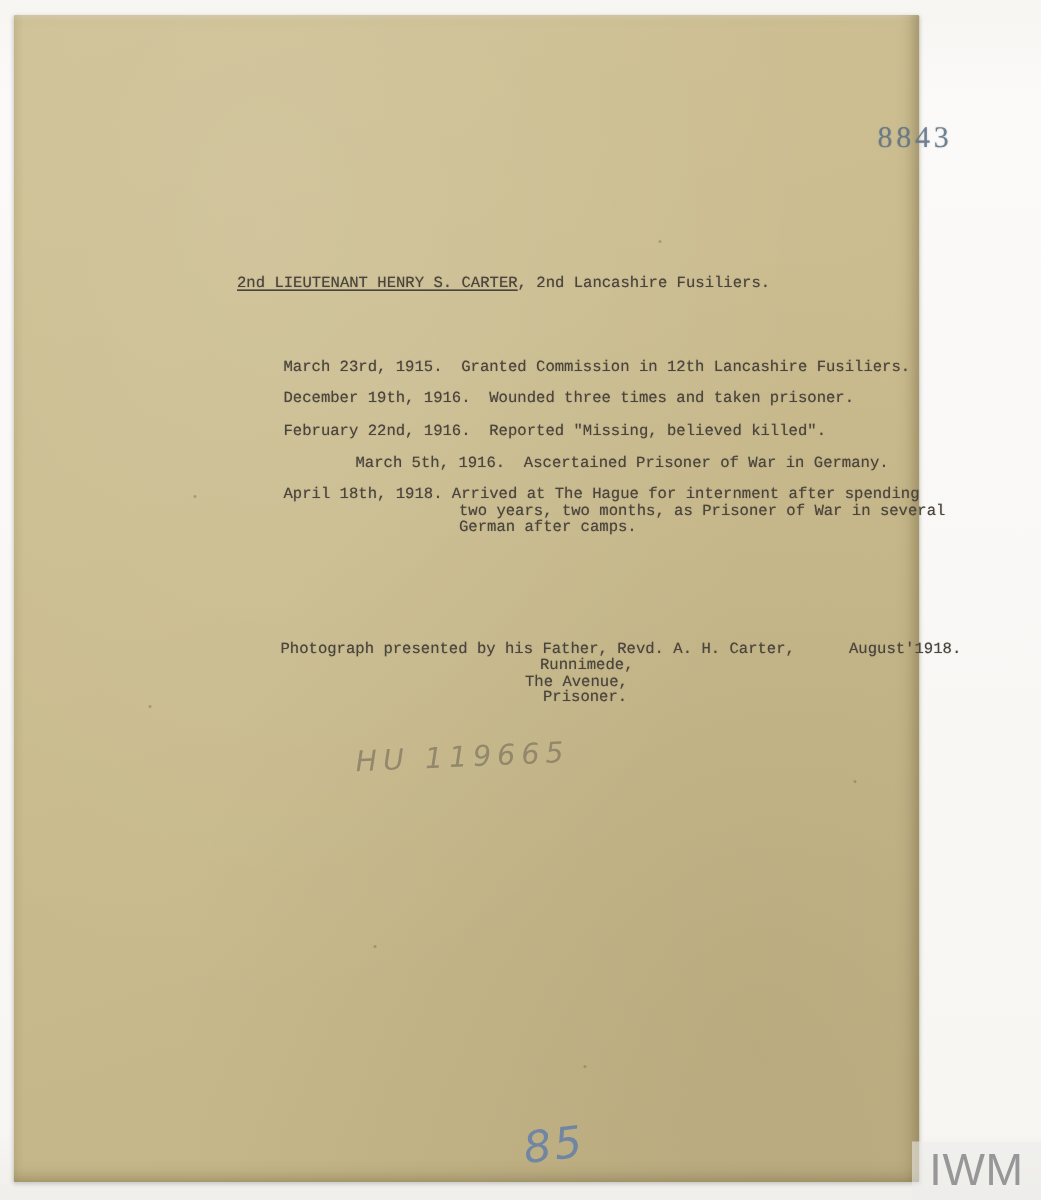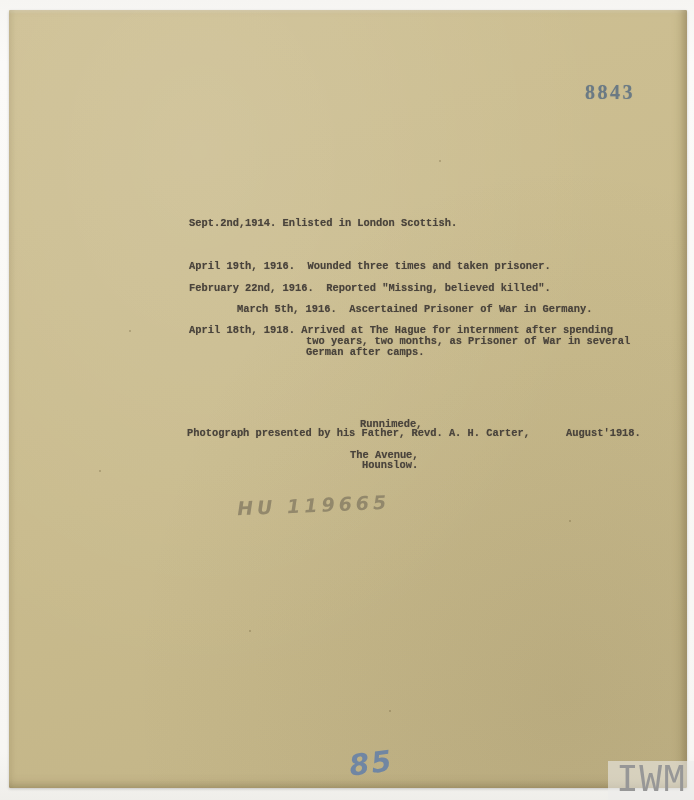--- a/index.html
+++ b/index.html
@@ -13,34 +13,33 @@
     height: 800px;
     background: linear-gradient(180deg, #f6f5f2 0%, #fbfaf8 8%, #f7f6f3 94%, #efeeea 100%);
     overflow: hidden;
     font-family: "Liberation Sans", sans-serif;
   }
   
   .paper {
     position: absolute;
     left: 9px;
     top: 10px;
-    width: 678px;
+    width: 604px;
     height: 778px;
     background:
       radial-gradient(ellipse at 28% 18%, rgba(255,255,255,0.10), rgba(255,255,255,0) 60%),
       radial-gradient(ellipse at 82% 88%, rgba(92,76,40,0.10), rgba(92,76,40,0) 55%),
       linear-gradient(163deg, #cec094 0%, #c9bb8d 52%, #c2b487 100%);
     box-shadow:
       inset -9px 0 12px -7px rgba(104,88,52,0.55),
       inset 0 -8px 12px -7px rgba(104,88,52,0.45),
       inset 0 3px 4px -2px rgba(255,255,255,0.35),
       inset 4px 0 8px -6px rgba(104,88,52,0.35),
       0 1px 3px rgba(0,0,0,0.18);
     border-radius: 1px;
-    font-weight: bold;
   }
   
   .speck {
     position: absolute;
     width: 2px; height: 2px;
     border-radius: 50%;
     background: rgba(96,82,48,0.35);
   }
   
   .typed {
@@ -100,22 +99,22 @@
     left: 608px;
     top: 761px;
     width: 86px;
     height: 39px;
     background: rgba(236,236,235,0.58);
     display: flex;
     align-items: center;
     justify-content: center;
   }
   .watermark span {
-    font-family: Liberation Mono, monospace;
-    font-size: 38px;
+    font-family: Liberation Sans, sans-serif;
+    font-size: 30px;
     line-height: 30px;
     letter-spacing: 0.5px;
     color: #979797;
     font-weight: 400;
   }
 </style>
 </head>
 <body>
 
 <div id="canvas">
@@ -124,35 +123,36 @@
 
     <div class="speck" style="left:120px; top:320px;"></div>
     <div class="speck" style="left:430px; top:150px;"></div>
     <div class="speck" style="left:560px; top:510px;"></div>
     <div class="speck" style="left:240px; top:620px;"></div>
     <div class="speck" style="left:380px; top:700px;"></div>
     <div class="speck" style="left:90px; top:460px;"></div>
 
     <div class="stamp">8843</div>
 
+    <div class="typed" style="left:149px; top:173px;"><span class="u">2nd LIEUTENANT HENRY S. CARTER</span><span>, 2nd Lancashire Fusiliers.</span></div>
 
-    <div class="typed" style="left:180px; top:207px;">Sept.2nd,1914. Enlisted in London Scottish.</div>
-    <div class="typed" style="left:180px; top:250px;">April 19th, 1916.  Wounded three times and taken prisoner.</div>
+    <div class="typed" style="left:180px; top:229px;">March 23rd, 1915.  Granted Commission in 12th Lancashire Fusiliers.</div>
+    <div class="typed" style="left:180px; top:250px;">December 19th, 1916.  Wounded three times and taken prisoner.</div>
     <div class="typed" style="left:180px; top:272px;">February 22nd, 1916.  Reported "Missing, believed killed".</div>
     <div class="typed" style="left:180px; top:293px;margin-left:48px;">March 5th, 1916.  Ascertained Prisoner of War in Germany.</div>
 
     <div class="typed" style="left:180px; top:314px;text-align:center;">April 18th, 1918. Arrived at The Hague for internment after spending</div>
     <div class="typed" style="left:297px; top:325px;">two years, two months, as Prisoner of War in several</div>
     <div class="typed" style="left:297px; top:336px;">German after camps.</div>
 
     <div class="typed" style="left:154px; top:417px;margin-left:24px;">Photograph presented by his Father, Revd. A. H. Carter,</div>
     <div class="typed" style="left:557px; top:417px;">August'1918.</div>
-    <div class="typed" style="left:351px; top:408px;">Runnimede,</div>
+    <div class="typed" style="left:351px; top:428px;">Runnimede,</div>
     <div class="typed" style="left:341px; top:439px;">The Avenue,</div>
-    <div class="typed" style="left:353px; top:449px;">Hounslow.</div>
+    <div class="typed" style="left:353px; top:449px;">Prisoner.</div>
 
     <div class="hand-pencil">HU 119665</div>
 
     <div class="hand-blue">85</div>
 
   </div>
 
   <div class="watermark">
     <span>IWM</span>
   </div>

